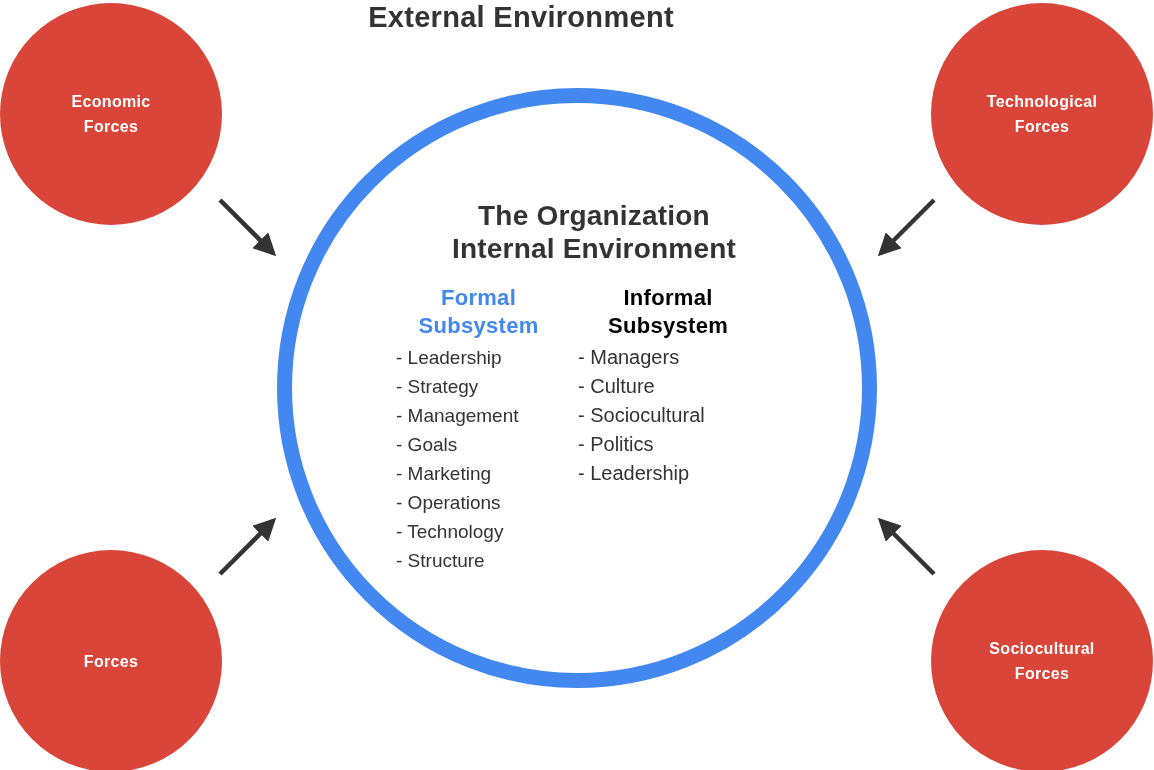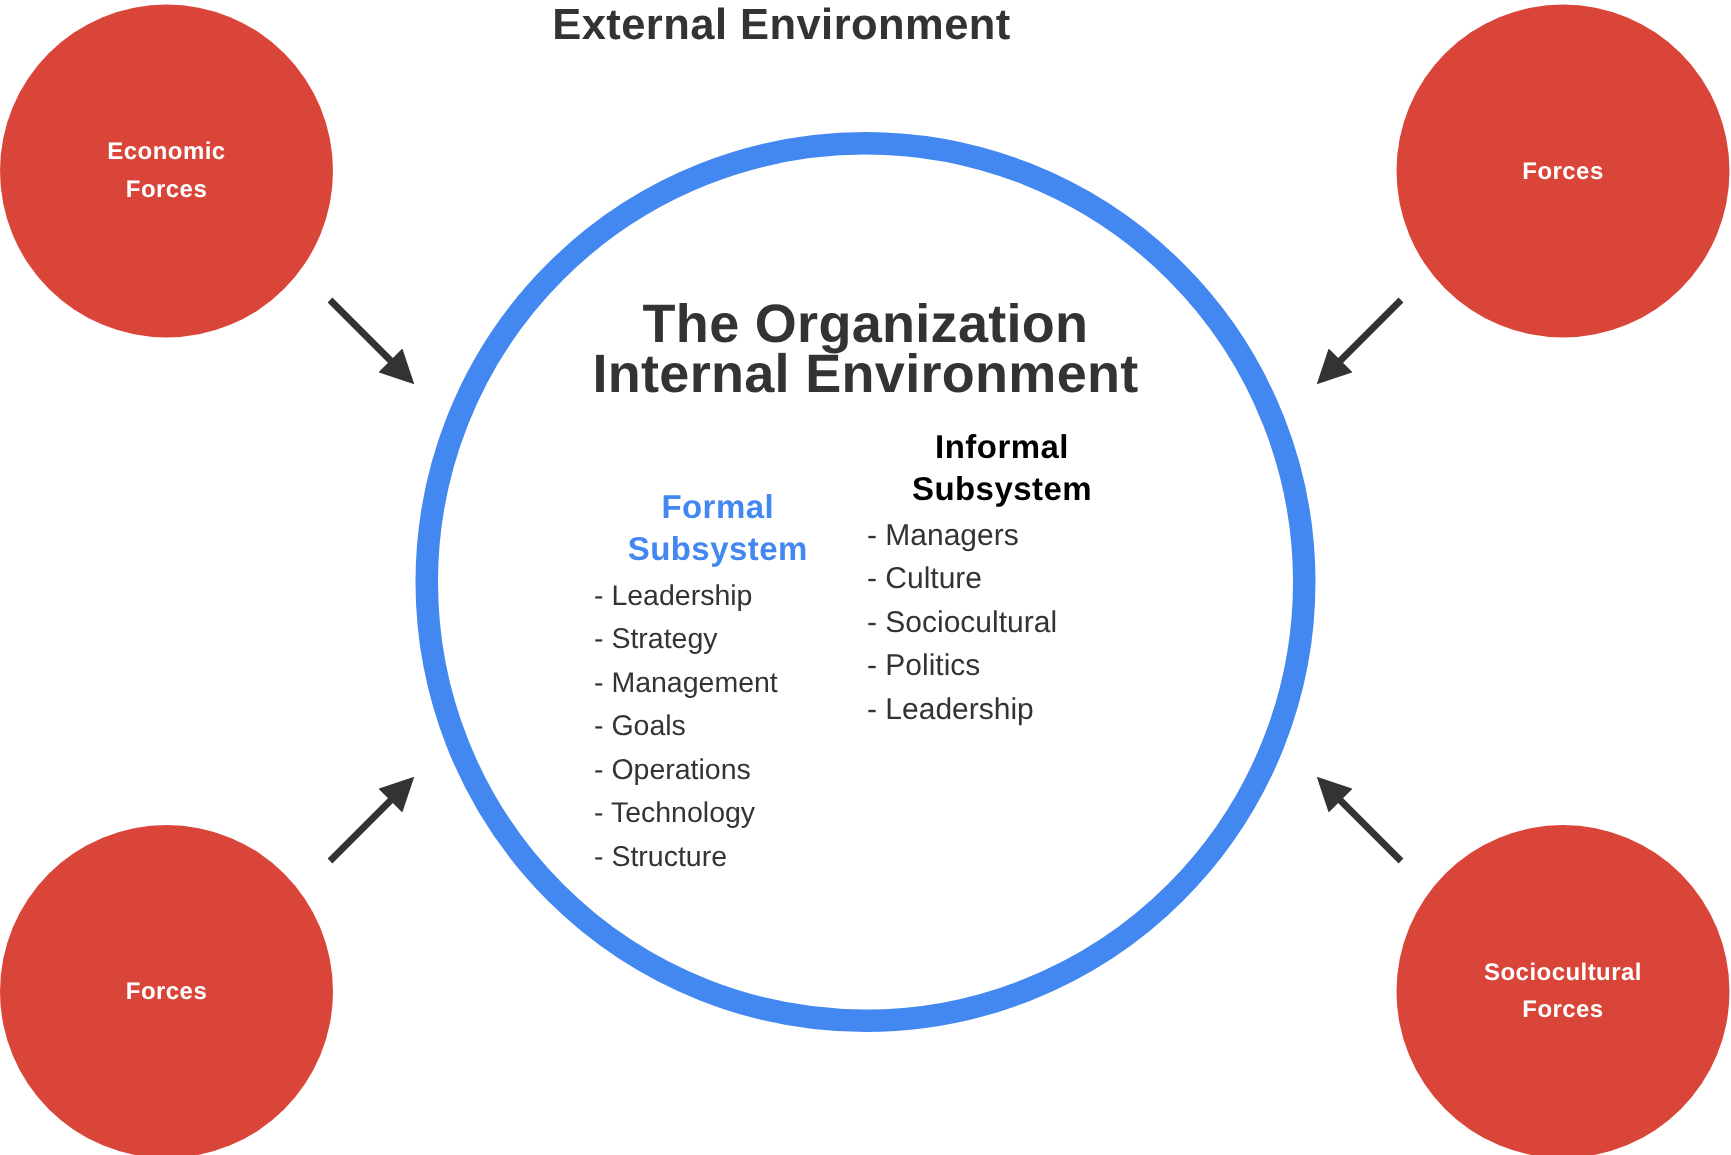--- a/index.html
+++ b/index.html
@@ -10,45 +10,46 @@
     .force { position: absolute; width: 222px; height: 222px; border-radius: 50%;
              display: flex; align-items: center; justify-content: center; text-align: center;
              color: #ffffff; font-weight: bold; font-size: 16px; line-height: 25px; letter-spacing: 0.3px; }
     .force span { display: block; }
     #f-econ { left: 0; top: 3px; }
     #f-tech { left: 931px; top: 3px; }
     #f-pol { left: 0; top: 550px; }
     #f-soc { left: 931px; top: 550px; }
     .ring { position: absolute; left: 277px; top: 88px; width: 600px; height: 600px;
             box-sizing: border-box; border-radius: 50%; border-style: solid; border-width: 15px; }
-    .org-title { position: absolute; left: 377px; width: 400px; top: 199px; text-align: center;
-                 font-size: 36px; font-weight: bold; line-height: 33px; color: #333333; letter-spacing: 0.2px; }
+    .org-title { position: absolute; left: 394px; width: 400px; top: 199px; text-align: center;
+                 font-size: 28px; font-weight: bold; line-height: 33px; color: #333333; letter-spacing: 0.2px; }
     .org-title span { display: block; }
     .col { position: absolute; top: 284px; }
-    #col-formal { left: 396px; width: 165px; margin-top: 40px; }
+    #col-formal { left: 396px; width: 165px; }
     #col-informal { left: 578px; width: 180px; }
     .col-head { text-align: center; font-weight: bold; font-size: 22px; line-height: 28px; letter-spacing: 0.3px; }
     .col-head span { display: block; }
     .col-items { list-style: none; margin: 3px 0 0 0; padding: 0; font-size: 20px; line-height: 29px; color: #333333; }
     #col-formal .col-items { font-size: 19px; }
     svg.arrows { position: absolute; left: 0; top: 0; }
   </style>
 </head>
 <body>
 
 <div class="title">External Environment</div>
 
 <div class="force" id="f-econ" style="background: rgb(218, 69, 58);">
   <div>
     <span>Economic</span>
     <span>Forces</span>
   </div>
 </div>
 <div class="force" id="f-tech" style="background: rgb(218, 69, 58);">
   <div>
+    <span>Technological</span>
     <span>Forces</span>
   </div>
 </div>
 <div class="force" id="f-pol" style="background: rgb(218, 69, 58);">
   <div>
     <span>Forces</span>
   </div>
 </div>
 <div class="force" id="f-soc" style="background: rgb(218, 69, 58);">
   <div>
@@ -67,20 +68,21 @@
 <div class="col" id="col-formal">
   <div class="col-head" style="color: rgb(67, 136, 240);">
     <span>Formal</span>
     <span>Subsystem</span>
   </div>
   <ul class="col-items">
     <li>- Leadership</li>
     <li>- Strategy</li>
     <li>- Management</li>
     <li>- Goals</li>
+    <li>- Marketing</li>
     <li>- Operations</li>
     <li>- Technology</li>
     <li>- Structure</li>
   </ul>
 </div>
 
 <div class="col" id="col-informal">
   <div class="col-head" style="color: #000000;">
     <span>Informal</span>
     <span>Subsystem</span>

